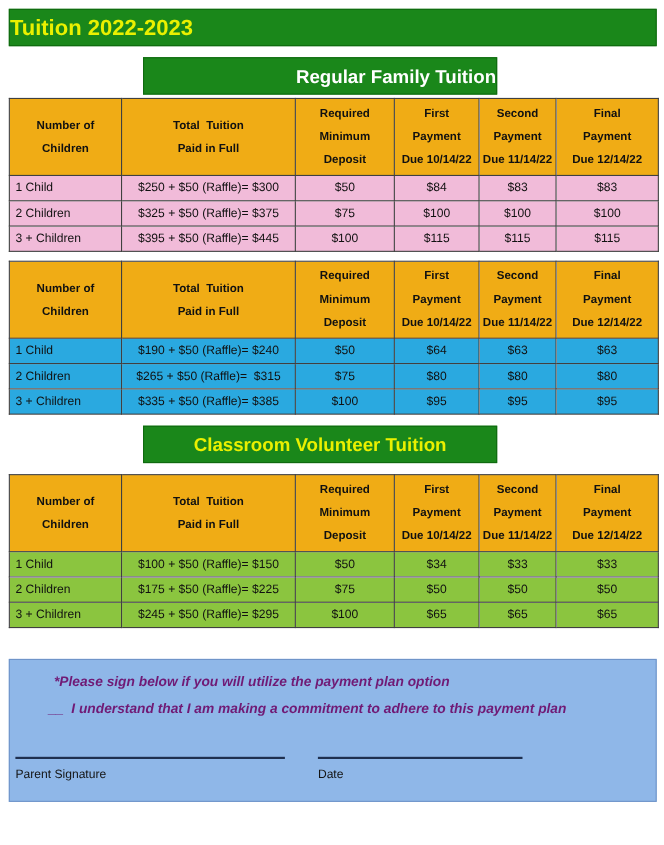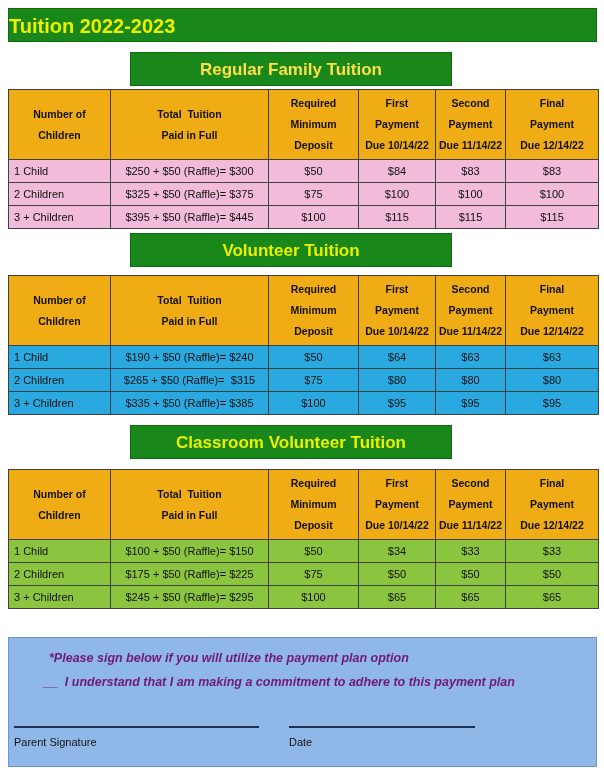--- a/index.html
+++ b/index.html
@@ -76,21 +76,21 @@
   .sig-line { border-bottom: 2px solid #1f3050; height: 2px; }
   .sig-label { margin-top: 8px; font-size: 11px; font-weight: normal; color: #141414; }
 </style>
 </head>
 <body>
 
 <div class="page">
 
   <div class="title-banner" style="background-color: rgb(26, 135, 26); color: rgb(234, 240, 0);">Tuition 2022-2023</div>
 
-  <div class="section-banner mt10" style="background-color: rgb(26, 135, 26); color: #fde047;">Regular Family Tuition</div>
+  <div class="section-banner mt10" style="background-color: rgb(26, 135, 26); color: #ffffff; text-align: right;">Regular Family Tuition</div>
 
   <table class="tuition">
     <colgroup>
         <col class="c1">
         <col class="c2">
         <col class="c3">
         <col class="c4">
         <col class="c5">
         <col class="c6">
       </colgroup>
@@ -135,21 +135,20 @@
         <td class="first">3 + Children</td>
         <td>$395 + $50 (Raffle)= $445</td>
         <td>$100</td>
         <td>$115</td>
         <td>$115</td>
         <td>$115</td>
       </tr>
     </tbody>
   </table>
 
-  <div class="section-banner mt4" style="background-color: rgb(26, 135, 26); color: rgb(234, 240, 0);">Volunteer Tuition</div>
 
   <table class="tuition" style="margin-top:8px">
     <colgroup>
         <col class="c1">
         <col class="c2">
         <col class="c3">
         <col class="c4">
         <col class="c5">
         <col class="c6">
       </colgroup>

